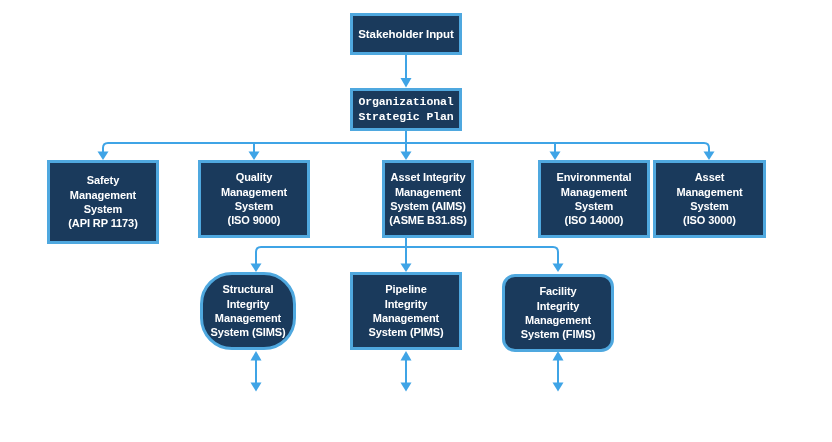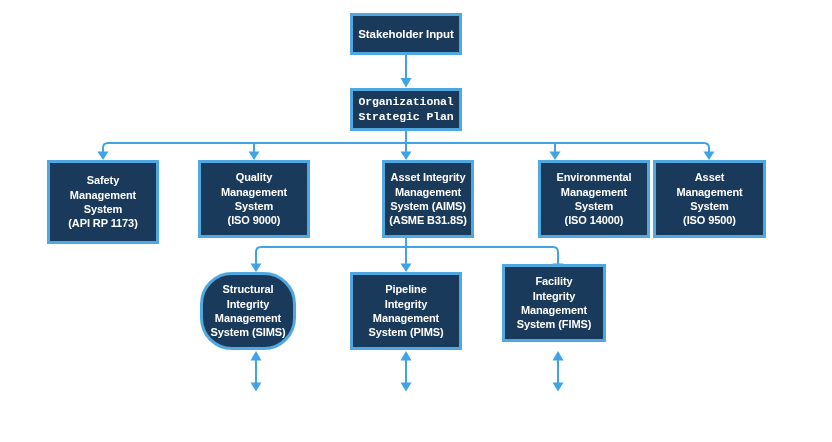--- a/index.html
+++ b/index.html
@@ -50,21 +50,21 @@
   .label { white-space: pre-line; }
   .n-stakeholder   { left: 350px; top: 13px;  width: 112px; height: 42px; font-size: 11.5px; }
   .n-orgplan       { left: 350px; top: 88px;  width: 112px; height: 43px; font-size: 11.5px; font-family: Liberation Mono, monospace; }
   .n-safety        { left: 47px;  top: 160px; width: 112px; height: 84px; }
   .n-quality       { left: 198px; top: 160px; width: 112px; height: 78px; }
   .n-aims          { left: 367px; top: 160px; width: 92px; height: 78px; margin-left: 15px; }
   .n-environmental { left: 499px; top: 160px; width: 112px; height: 78px; margin-left: 39px; }
   .n-asset         { left: 653px; top: 160px; width: 113px; height: 78px; }
   .n-sims          { left: 200px; top: 272px; width: 96px; height: 78px; border-radius: 32px; }
   .n-pims          { left: 350px; top: 272px; width: 112px; height: 78px; }
-  .n-fims          { left: 502px; top: 264px; width: 104px; height: 78px; }
+  .n-fims          { left: 502px; top: 274px; width: 112px; height: 78px; border-radius: 13px; }
   .n-corrosion     { left: 199px; top: 391px; width: 417px; height: 45px; font-size: 12px; }
 </style>
 </head>
 <body>
 
 <div class="canvas">
 
   <svg class="edges" viewBox="0 0 832 442" xmlns="http://www.w3.org/2000/svg">
     <g>
       <path class="edge" d="M406,55 V78"></path>
@@ -139,21 +139,21 @@
     <span class="label">Environmental
 Management
 System
 (ISO 14000)</span>
   </div>
 
   <div class="node n-asset">
     <span class="label">Asset
 Management
 System
-(ISO 9500)</span>
+(ISO 3000)</span>
   </div>
 
   <div class="node n-sims">
     <span class="label">Structural
 Integrity
 Management
 System (SIMS)</span>
   </div>
 
   <div class="node n-pims">

